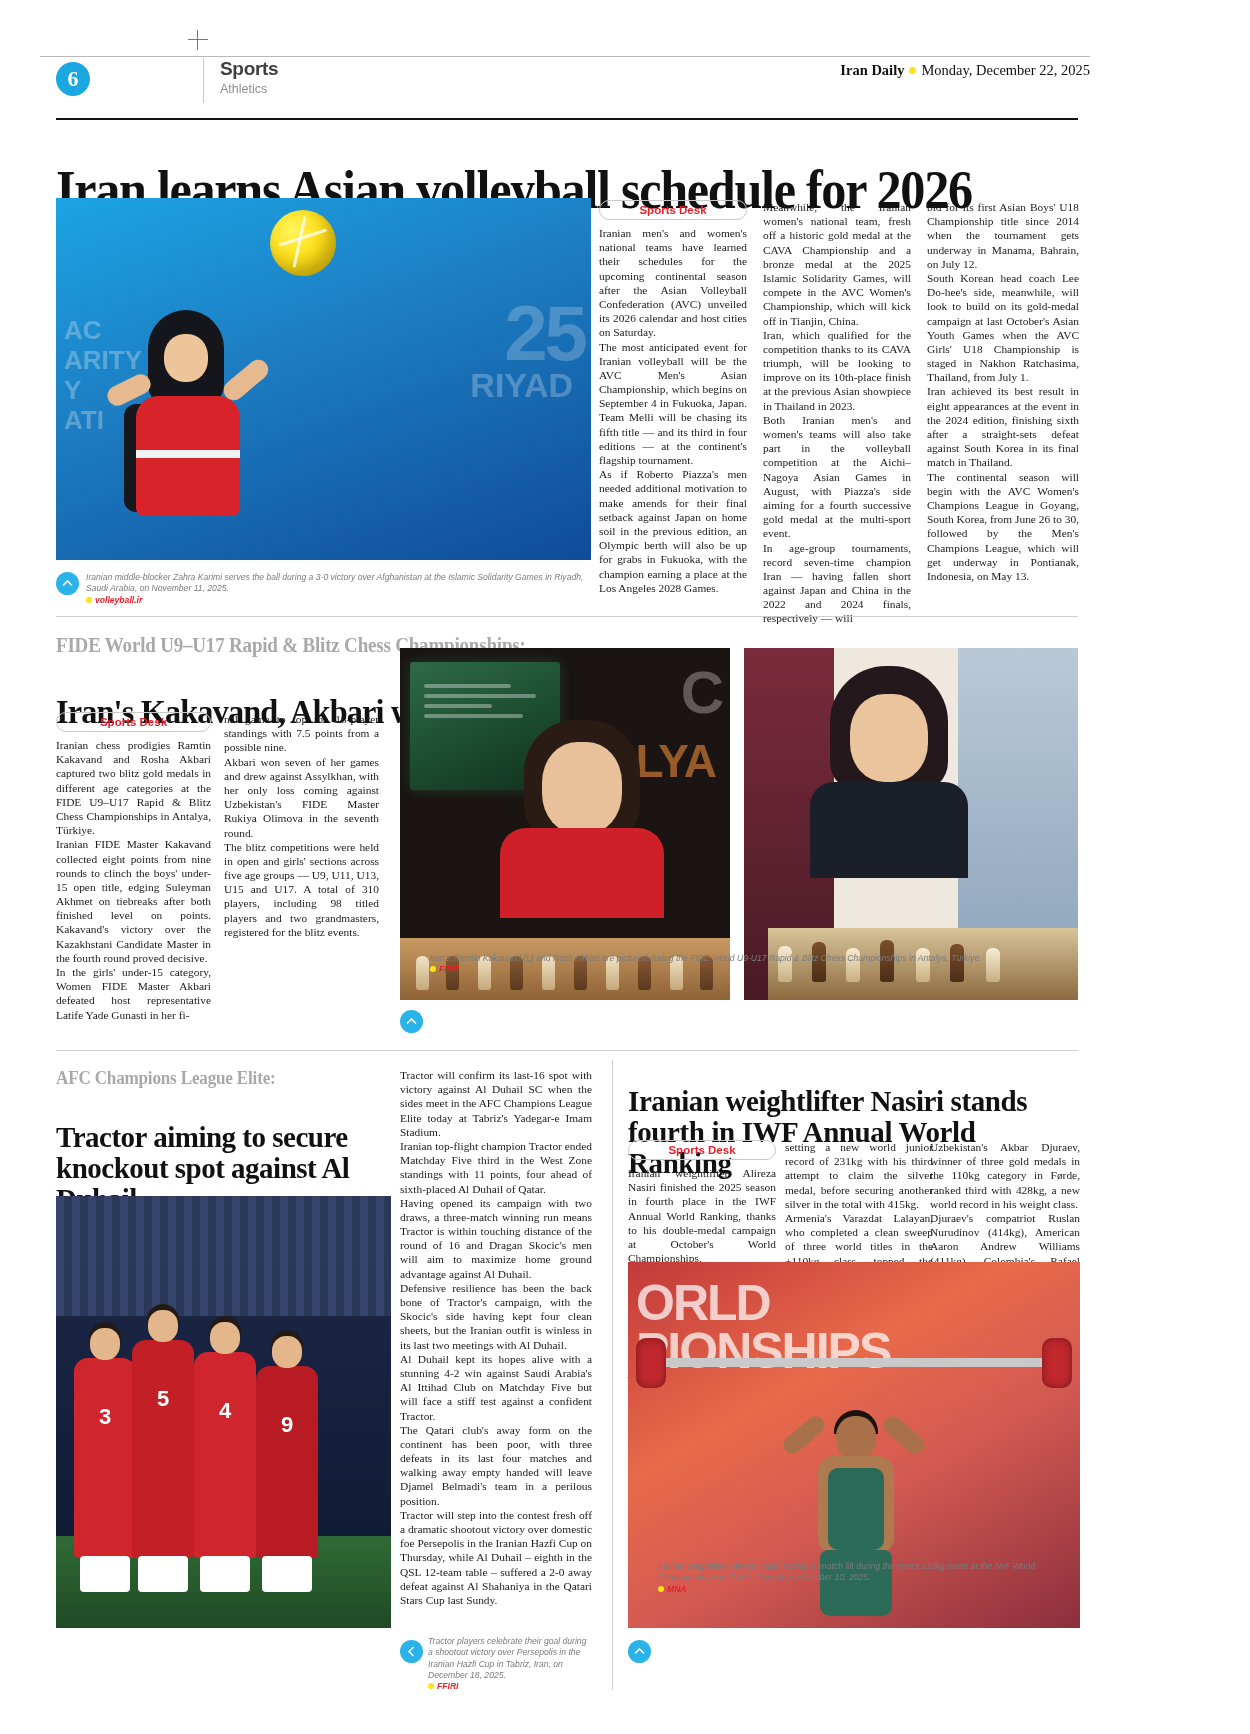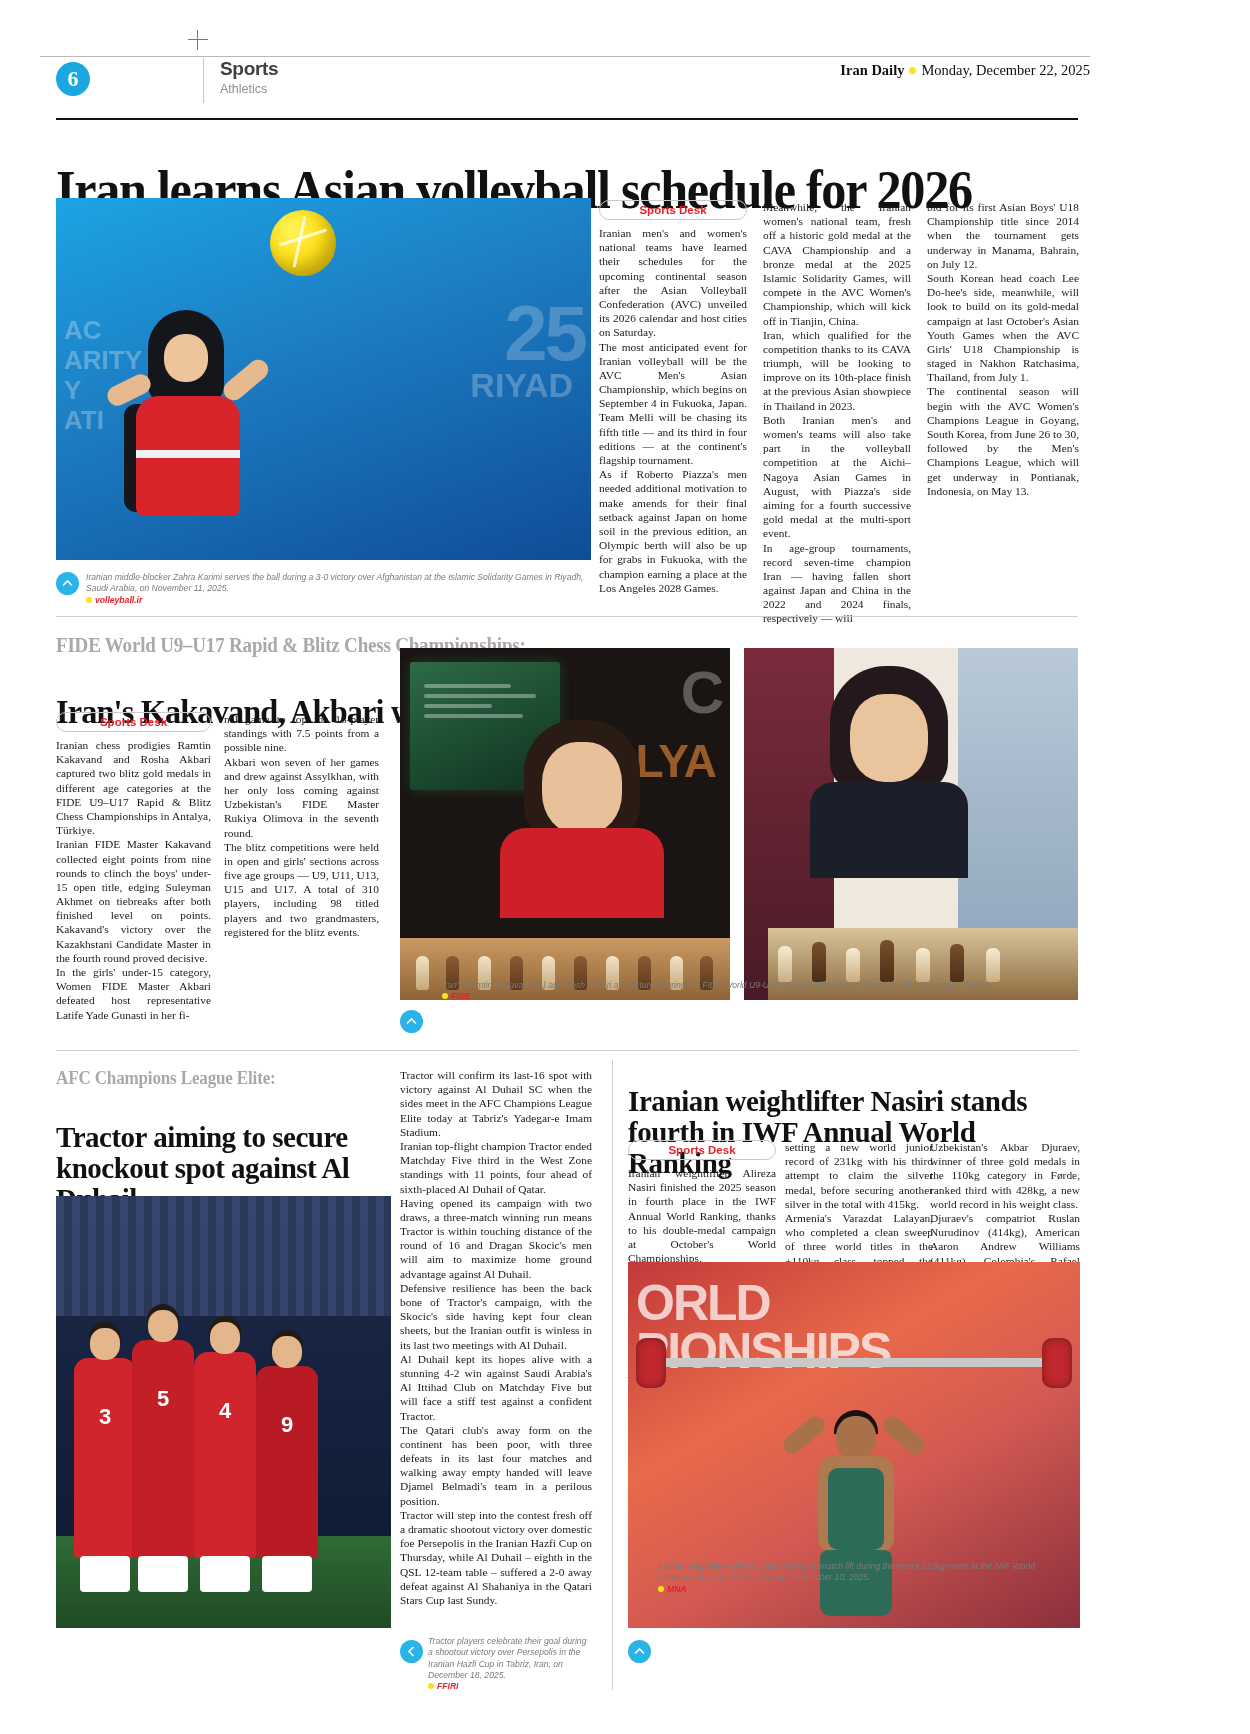--- a/index.html
+++ b/index.html
@@ -266,20 +266,21 @@
   </div>
   <div class="col" style="left:763px; top:200px; width:148px;">
     <p>Meanwhile, the Iranian women's national team, fresh off a historic gold medal at the CAVA Championship and a bronze medal at the 2025 Islamic Solidarity Games, will compete in the AVC Women's Championship, which will kick off in Tianjin, China.</p>
     <p>Iran, which qualified for the competition thanks to its CAVA triumph, will be looking to improve on its 10th-place finish at the previous Asian showpiece in Thailand in 2023.</p>
     <p>Both Iranian men's and women's teams will also take part in the volleyball competition at the Aichi–Nagoya Asian Games in August, with Piazza's side aiming for a fourth successive gold medal at the multi-sport event.</p>
     <p>In age-group tournaments, record seven-time champion Iran — having fallen short against Japan and China in the 2022 and 2024 finals, respectively — will</p>
   </div>
   <div class="col" style="left:927px; top:200px; width:152px;">
     <p>bid for its first Asian Boys' U18 Championship title since 2014 when the tournament gets underway in Manama, Bahrain, on July 12.</p>
     <p>South Korean head coach Lee Do-hee's side, meanwhile, will look to build on its gold-medal campaign at last October's Asian Youth Games when the AVC Girls' U18 Championship is staged in Nakhon Ratchasima, Thailand, from July 1.</p>
+    <p>Iran achieved its best result in eight appearances at the event in the 2024 edition, finishing sixth after a straight-sets defeat against South Korea in its final match in Thailand.</p>
     <p>The continental season will begin with the AVC Women's Champions League in Goyang, South Korea, from June 26 to 30, followed by the Men's Champions League, which will get underway in Pontianak, Indonesia, on May 13.</p>
   </div>
 
   <div class="hr-light" style="left:56px; top:616px; width:1022px;"></div>
 
   <div class="kicker" style="left:56px; top:634px;">FIDE World U9–U17 Rapid &amp; Blitz Chess Championships:</div>
   <h2 class="sub-headline" style="left:56px; top:666px; width:1020px; font-size:34px; letter-spacing:-0.9px; transform:scaleX(0.95); transform-origin:left top;">Iran's Kakavand, Akbari win blitz golds in Antalya</h2>
 
   <div class="deskpill" style="position:absolute; left:56px; top:712px; width:155px;">Sports Desk</div>
 
@@ -341,21 +342,21 @@
       <span style="left:182px;position:absolute;bottom:18px;width:14px;height:38px;border-radius:6px 6px 3px 3px;background:linear-gradient(#7a4f2c,#4a2e17)"></span>
       <span style="left:218px;position:absolute;bottom:18px;width:14px;height:34px;border-radius:6px 6px 3px 3px;background:linear-gradient(#f6ecd3,#c9ae80)"></span>
     </div>
   </div>
 
   <div class="capbtn" style="left:400px; top:1010px;">
     <svg width="11" height="11" viewBox="0 0 11 11">
         <path d="M1.5 7 L5.5 3 L9.5 7" stroke="#fff" stroke-width="1.6" fill="none" stroke-linecap="round"></path>
       </svg>
   </div>
-  <div class="cap" style="left:430px; top:980px; width:640px;margin-left:12px;">
+  <div class="cap" style="left:430px; top:953px; width:640px;">
     <span>Iran's Ramtin Kakavand (L) and Rosh Akbari are pictured during the FIDE World U9-U17 Rapid &amp; Blitz Chess Championships in Antalya, Türkiye.</span><br>
     <span class="yd"></span><span class="src">FIDE</span>
   </div>
 
   <div class="hr-light" style="left:56px; top:1050px; width:1022px;"></div>
 
   <div class="kicker" style="left:56px; top:1068px; font-size:18px;">AFC Champions League Elite:</div>
   <h2 class="sub-headline" style="left:56px; top:1098px; width:335px; font-size:29px; letter-spacing:-0.5px;">Tractor aiming to secure knockout spot against Al Duhail</h2>
 
   <div class="photo ft-photo" style="left:56px; top:1196px; width:335px; height:432px;">

